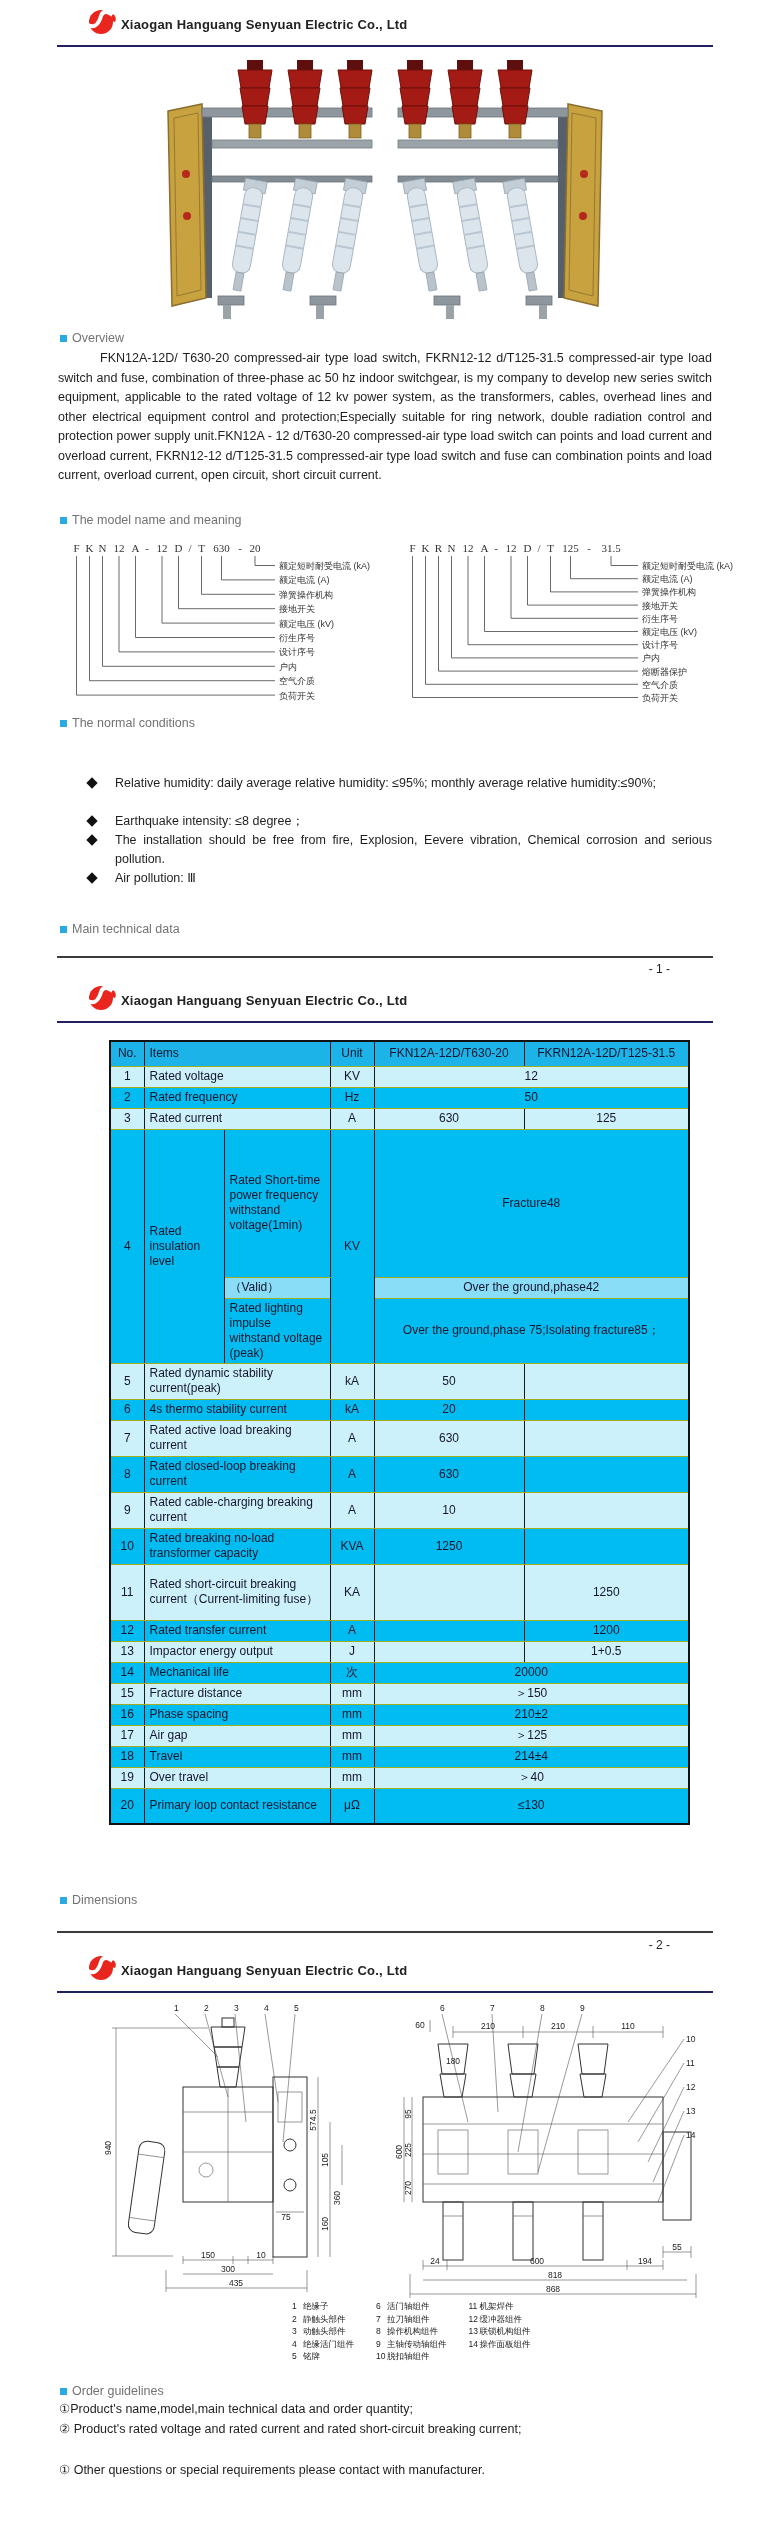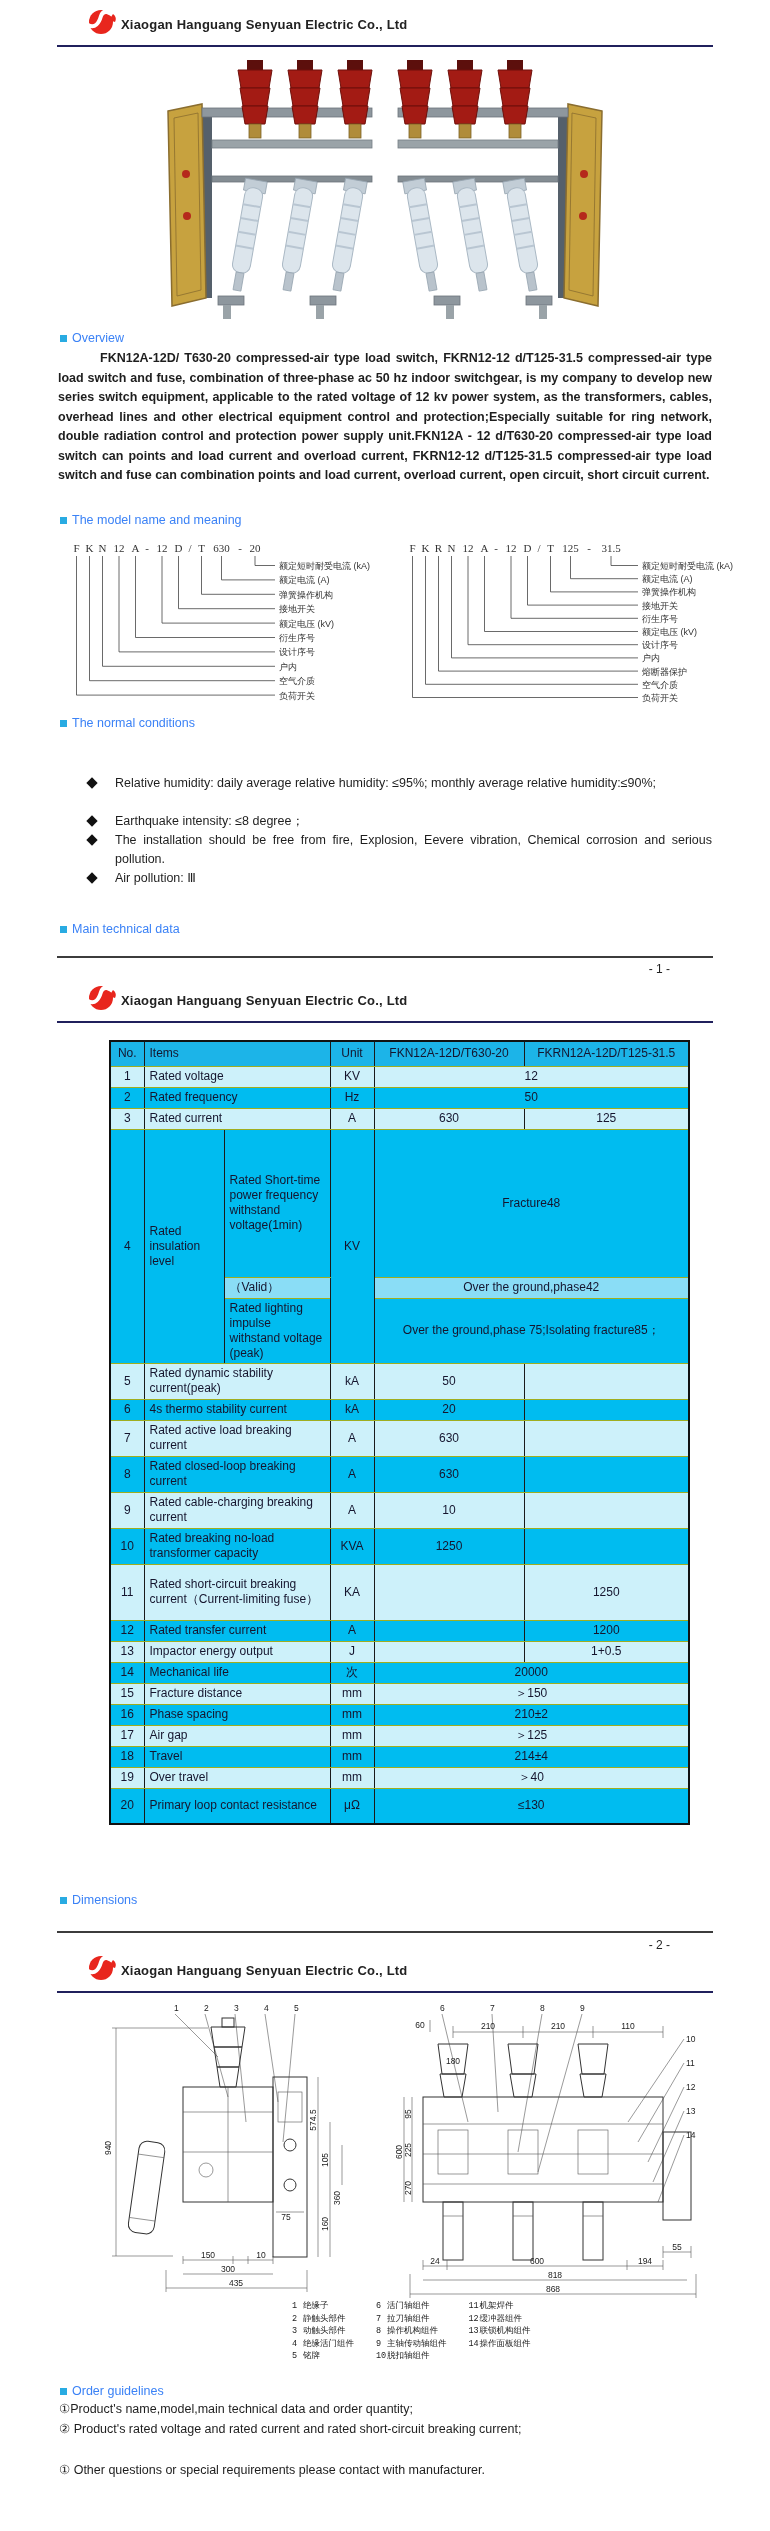--- a/index.html
+++ b/index.html
@@ -7,25 +7,25 @@
        font-family:"Liberation Sans", sans-serif;color:#222;overflow:hidden;}
   
   .hdr{position:absolute;left:57px;width:656px;height:42px;}
   .hdr .logo{position:absolute;left:30px;top:0;}
   .hdr .co{position:absolute;left:64px;top:9px;font-size:13px;font-weight:bold;color:#222;letter-spacing:.2px;}
   .hdr .rule{position:absolute;left:0;top:37px;width:656px;height:2px;background:#20205c;}
   
   .frule{position:absolute;left:57px;width:656px;height:2px;background:#3c3c3c;}
   .pageno{position:absolute;right:100px;font-size:12px;color:#222;}
   
-  .sec{position:absolute;left:60px;display:flex;align-items:center;color:#3b82f6;font-size:12.5px;}
+  .sec{position:absolute;left:60px;display:flex;align-items:center;color:#737373;font-size:12.5px;}
   .sq{width:7px;height:7px;background:#29ABE2;margin-right:5px;flex:0 0 auto;}
   
   .para{position:absolute;left:58px;width:654px;font-size:12.5px;line-height:19.5px;
-        text-align:justify;text-indent:42px;color:#1e1e1e;font-weight:bold;}
+        text-align:justify;text-indent:42px;color:#1e1e1e;}
   .cond{position:absolute;left:88px;width:624px;font-size:12.5px;line-height:19px;color:#1e1e1e;display:flex;}
   .dia{flex:0 0 auto;width:8px;height:8px;background:#111;transform:rotate(45deg);margin:5px 19px 0 0;}
   .condtx{text-align:justify;}
   
   .mdl-ch{font-size:11px;fill:#333;font-family:"Liberation Serif",serif;}
   .mdl-ln{fill:none;stroke:#444;stroke-width:.8;}
   .mdl-lab{font-size:9px;fill:#333;}
   
   table.tech{position:absolute;left:109px;top:1040px;border-collapse:collapse;table-layout:fixed;
              width:579px;font-size:12px;color:#15152e;}
@@ -41,21 +41,21 @@
   tr.h1{height:21px;} tr.h2{height:36px;} tr.h3{height:56px;}
   tr.r4a{height:148px;} tr.r4b{height:21px;} tr.r4c{height:46px;}
   
   .dwg-ln{fill:none;stroke:#333;stroke-width:1;}
   .dwg-th{fill:none;stroke:#555;stroke-width:.6;}
   .dwg-dim{font-size:8.5px;fill:#222;}
   .dwg-call{font-size:8.5px;fill:#222;}
   
   .legend{position:absolute;left:292px;top:2300px;width:400px;display:flex;font-size:8.5px;color:#222;}
   .leg-col{margin-right:22px;}
-  .leg-item{line-height:12.5px;white-space:nowrap;font-family:Liberation Mono, monospace;}
+  .leg-item{line-height:12.5px;white-space:nowrap;}
   .leg-item .n{display:inline-block;min-width:11px;}
   
   .ord{position:absolute;left:59px;width:652px;font-size:12.5px;line-height:19px;color:#1e1e1e;}
 </style>
 </head>
 <body>
 
 <div class="doc">
 
   <div class="hdr" style="top:8px;">

